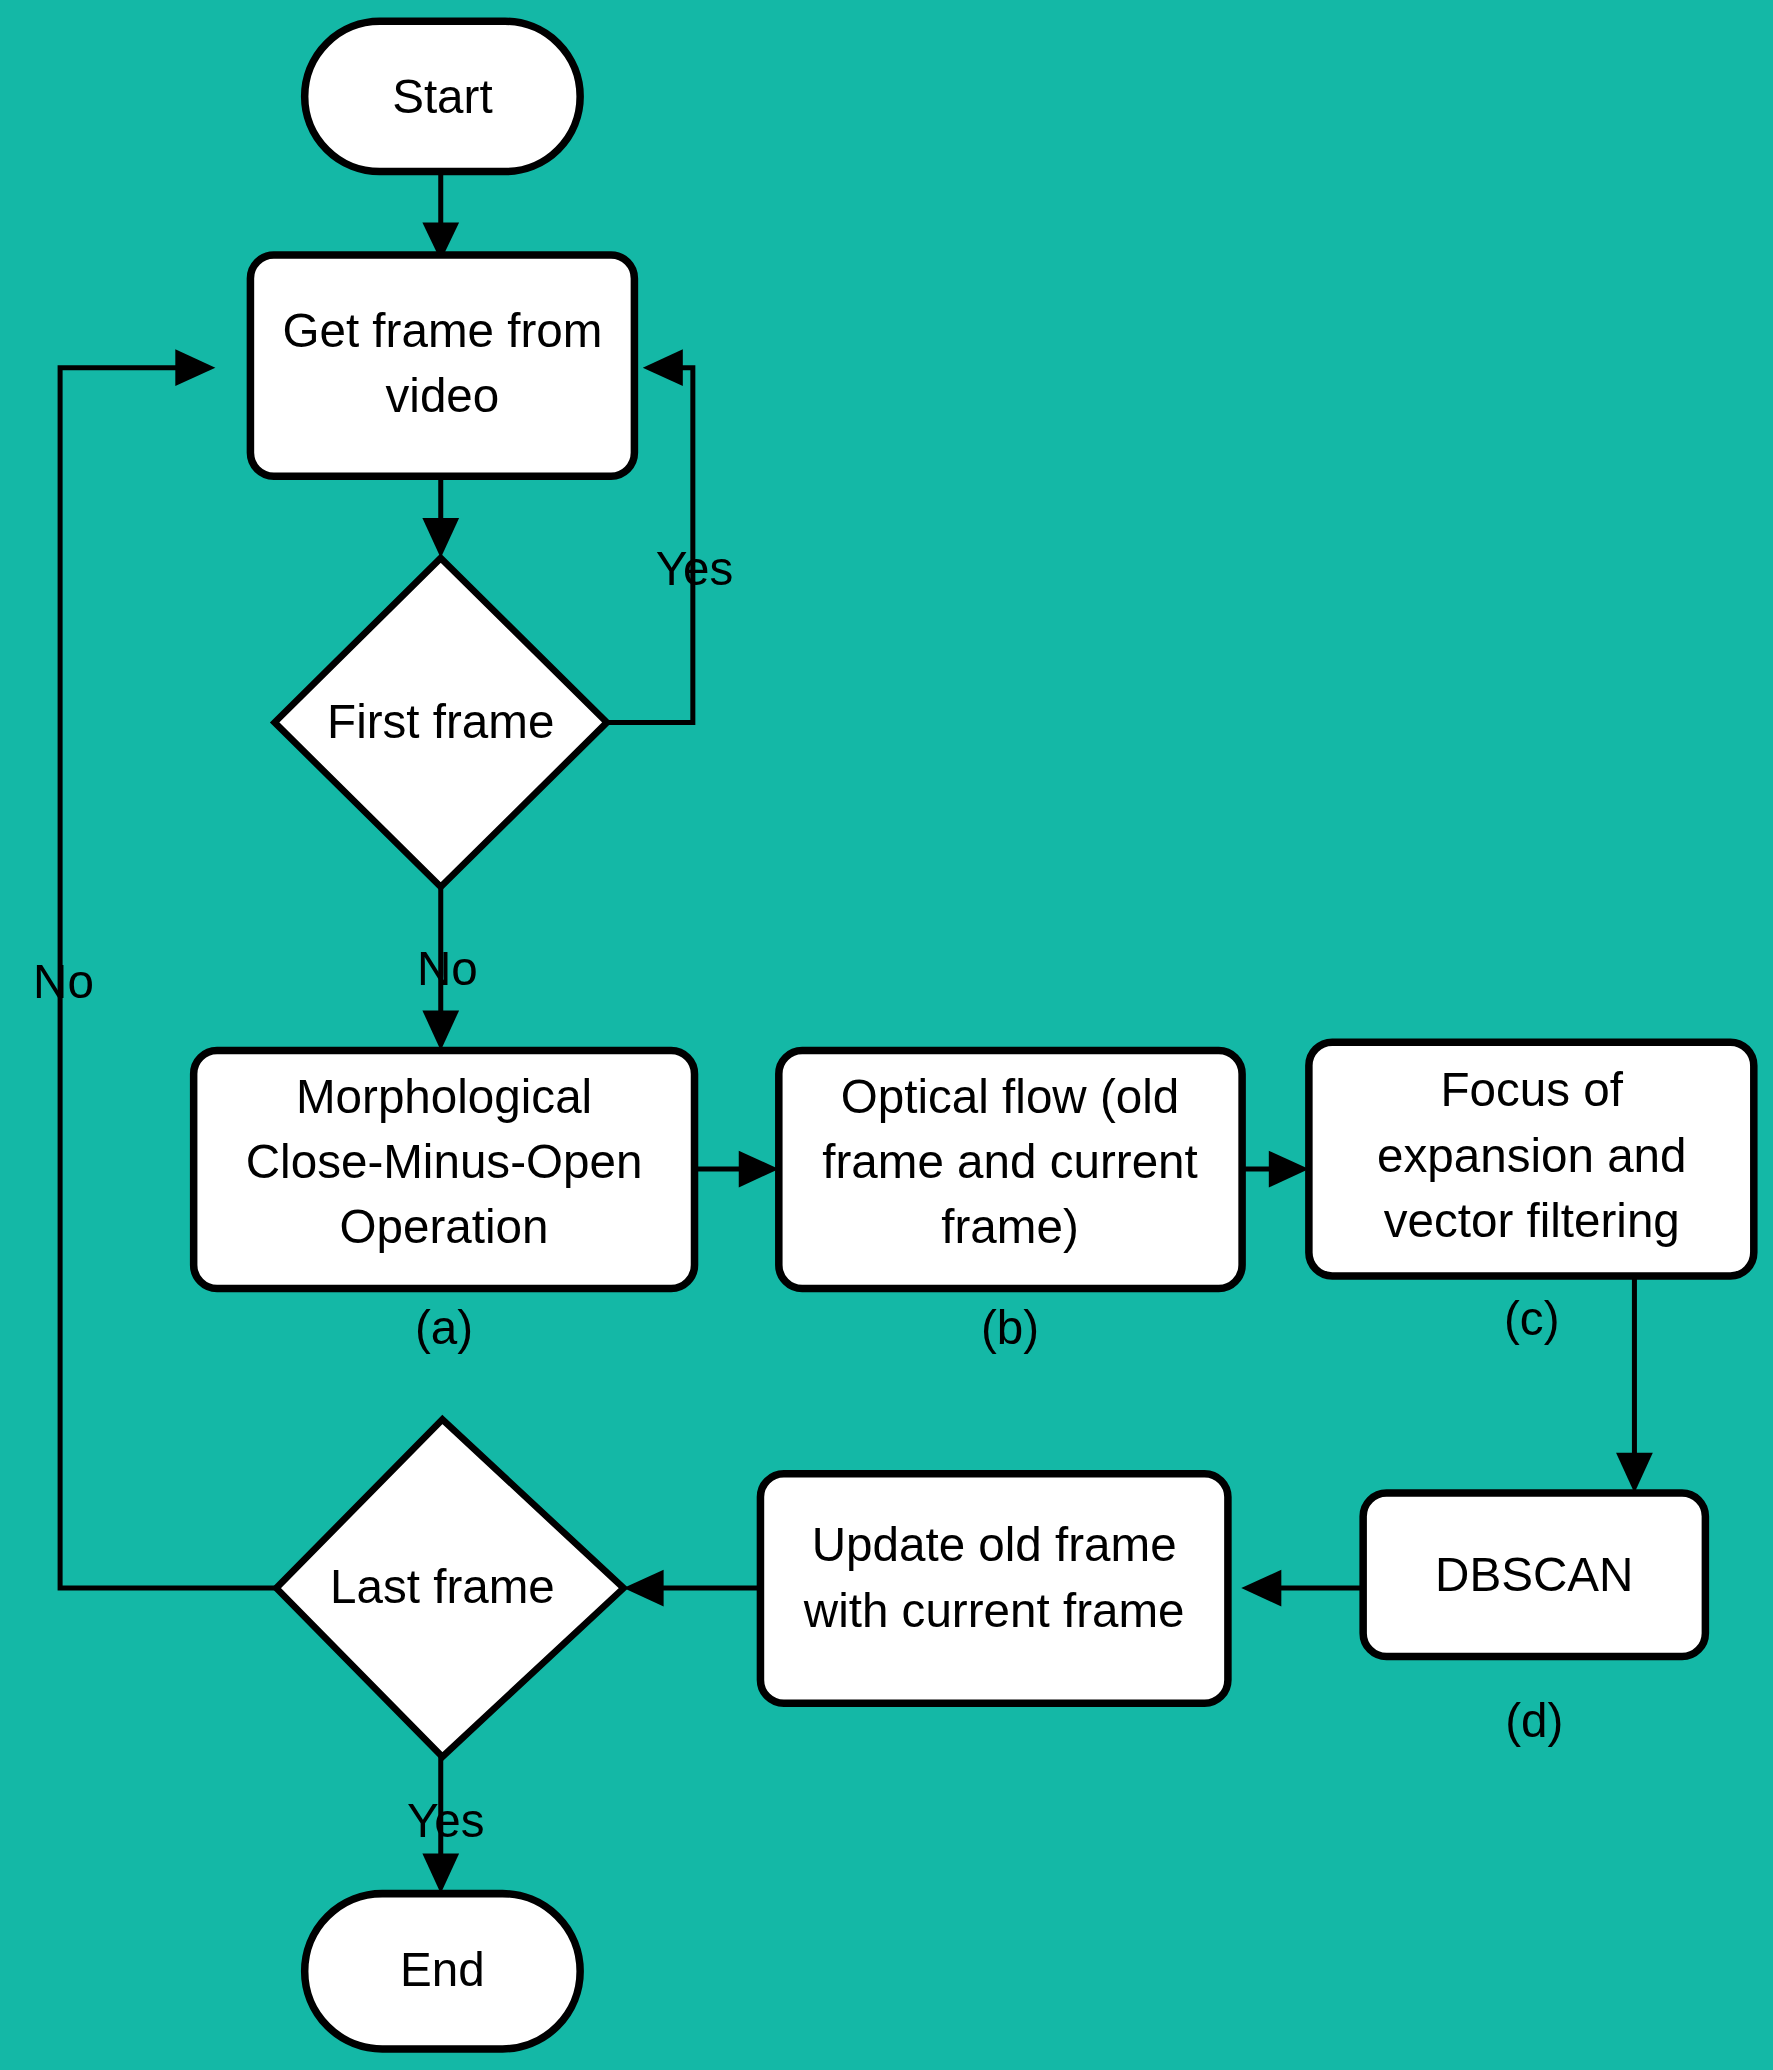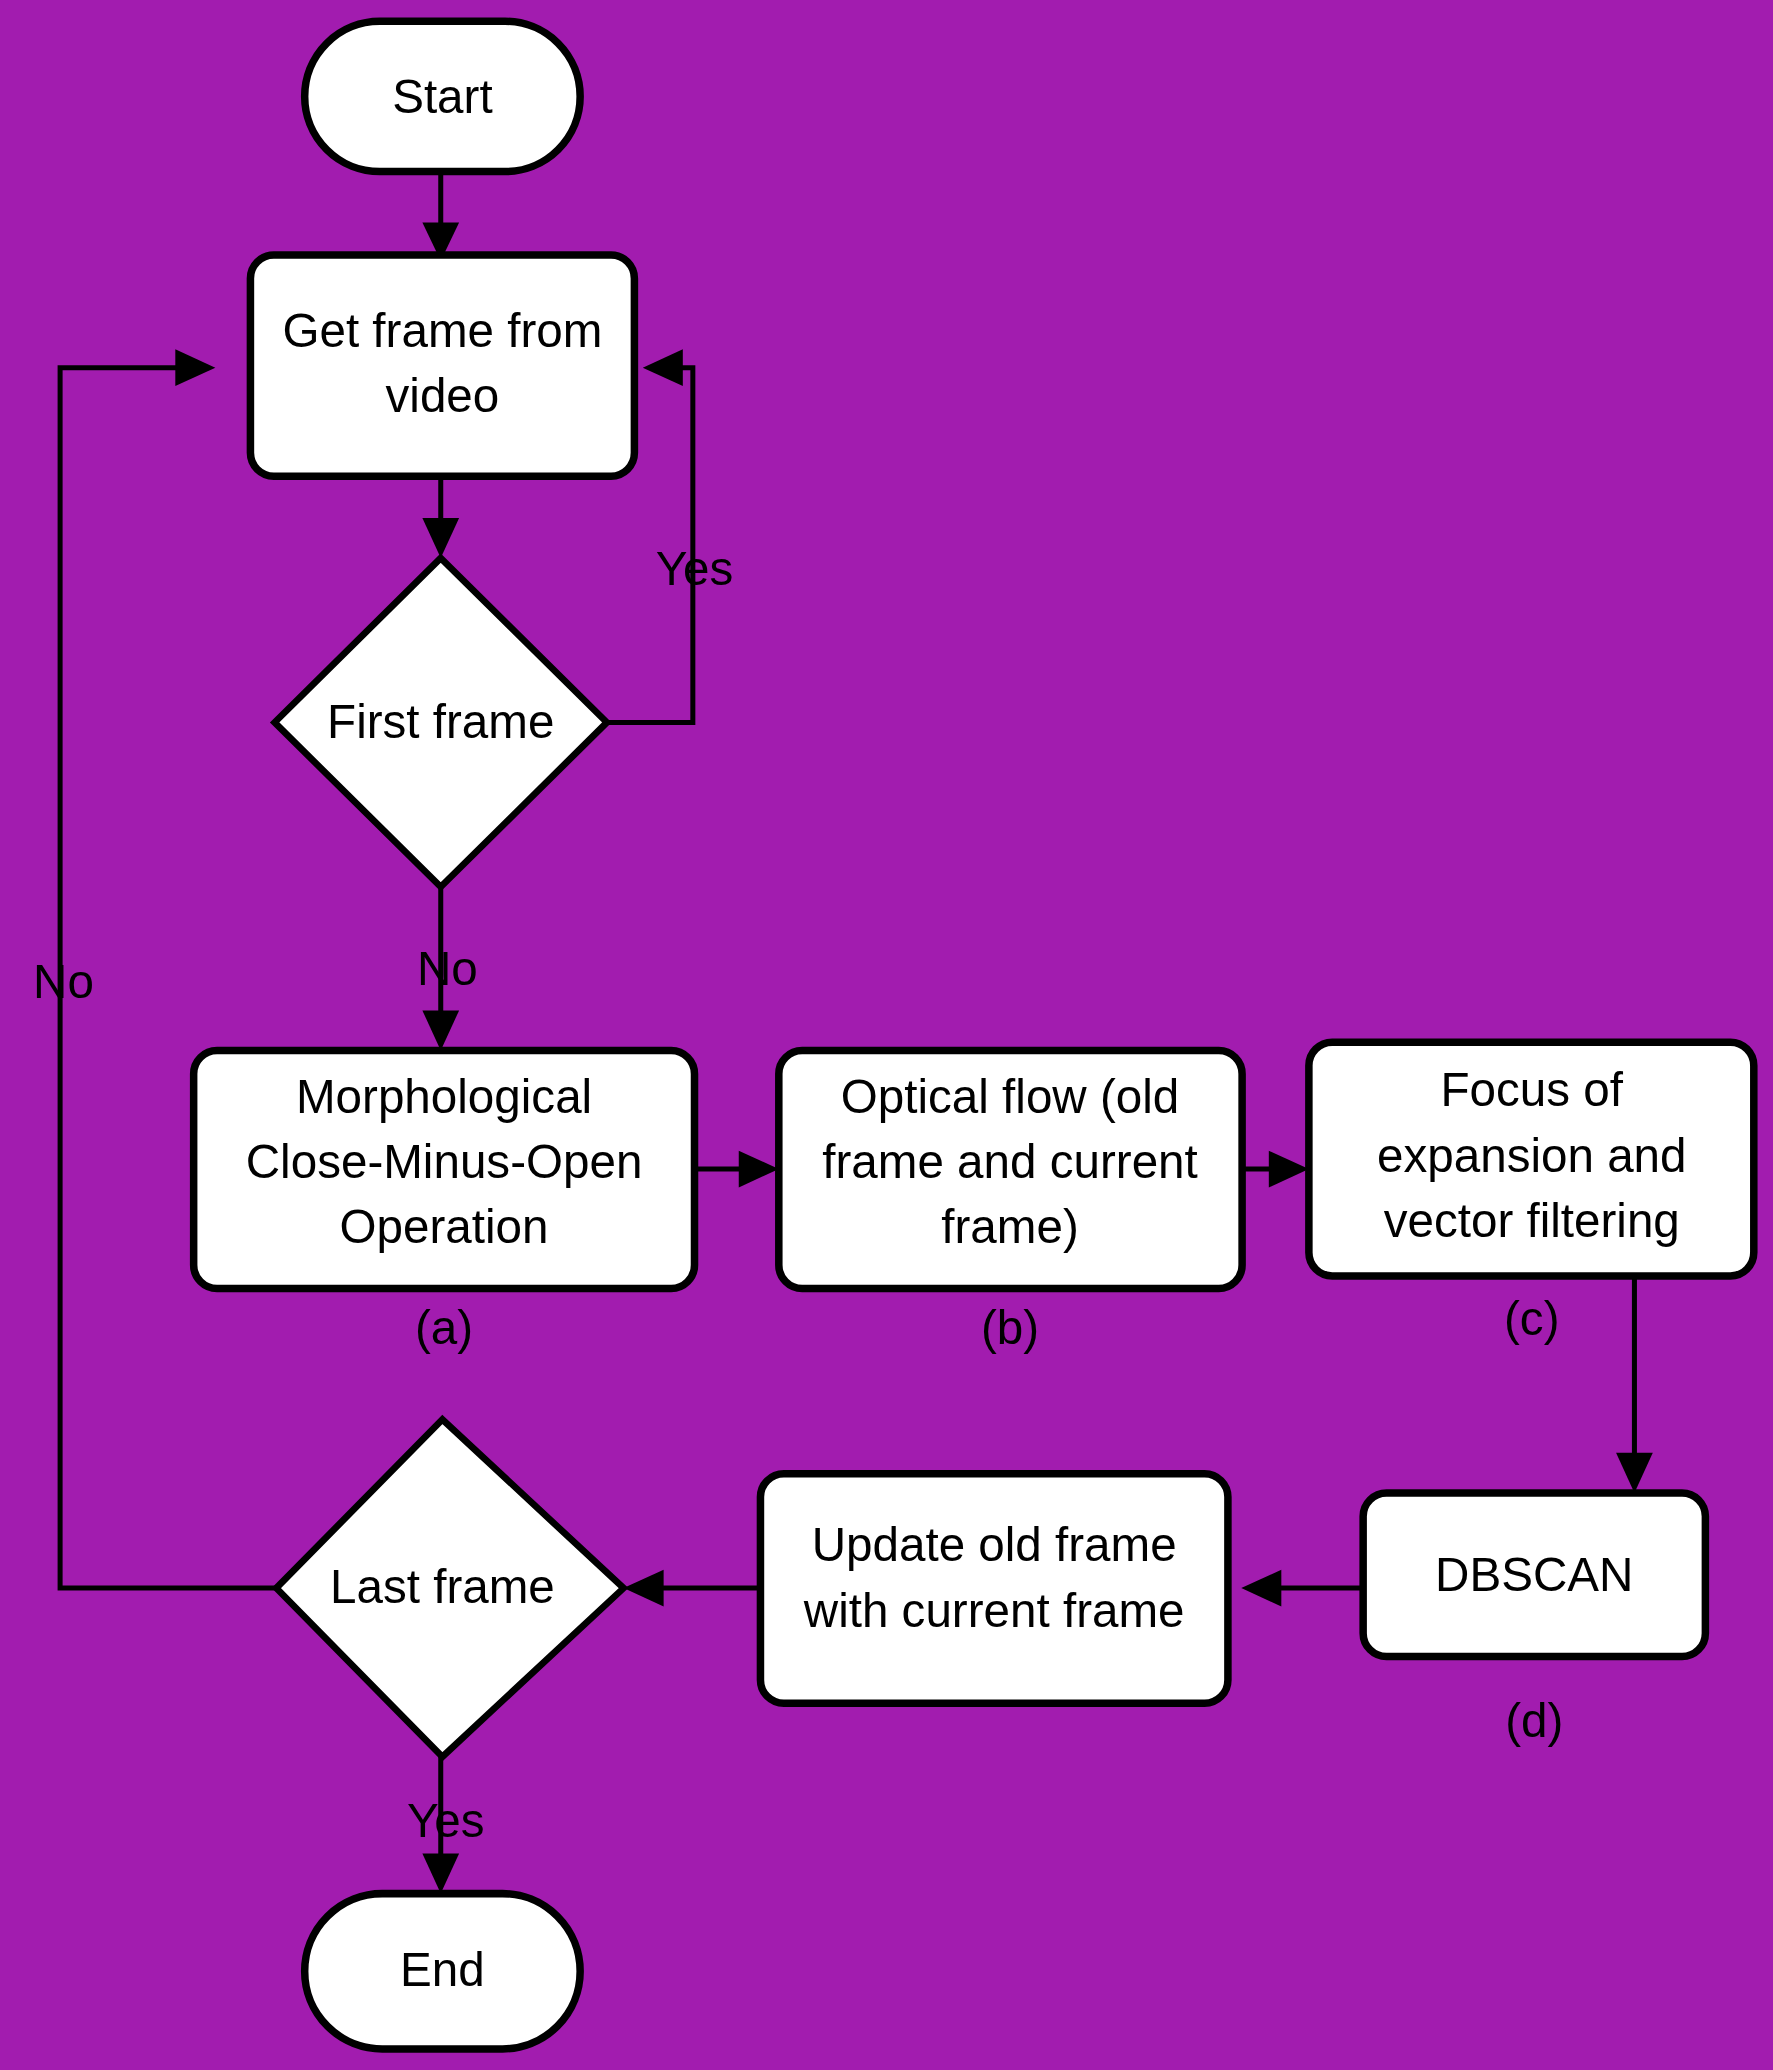--- a/index.html
+++ b/index.html
@@ -10,21 +10,21 @@
   body {
     width: 1773px;
     height: 2071px;
     font-family: "Liberation Sans", sans-serif;
     overflow: hidden;
   }
   #flowchart-root {
     position: relative;
     width: 1773px;
     height: 2071px;
-    background: #a21caf;
+    background: #14b8a6;
     text-align: right;
   }
   svg.chart-canvas {
     display: block;
     width: 1773px;
     height: 2071px;
   }
   .node-shape {
     fill: #ffffff;
     stroke: #000000;

